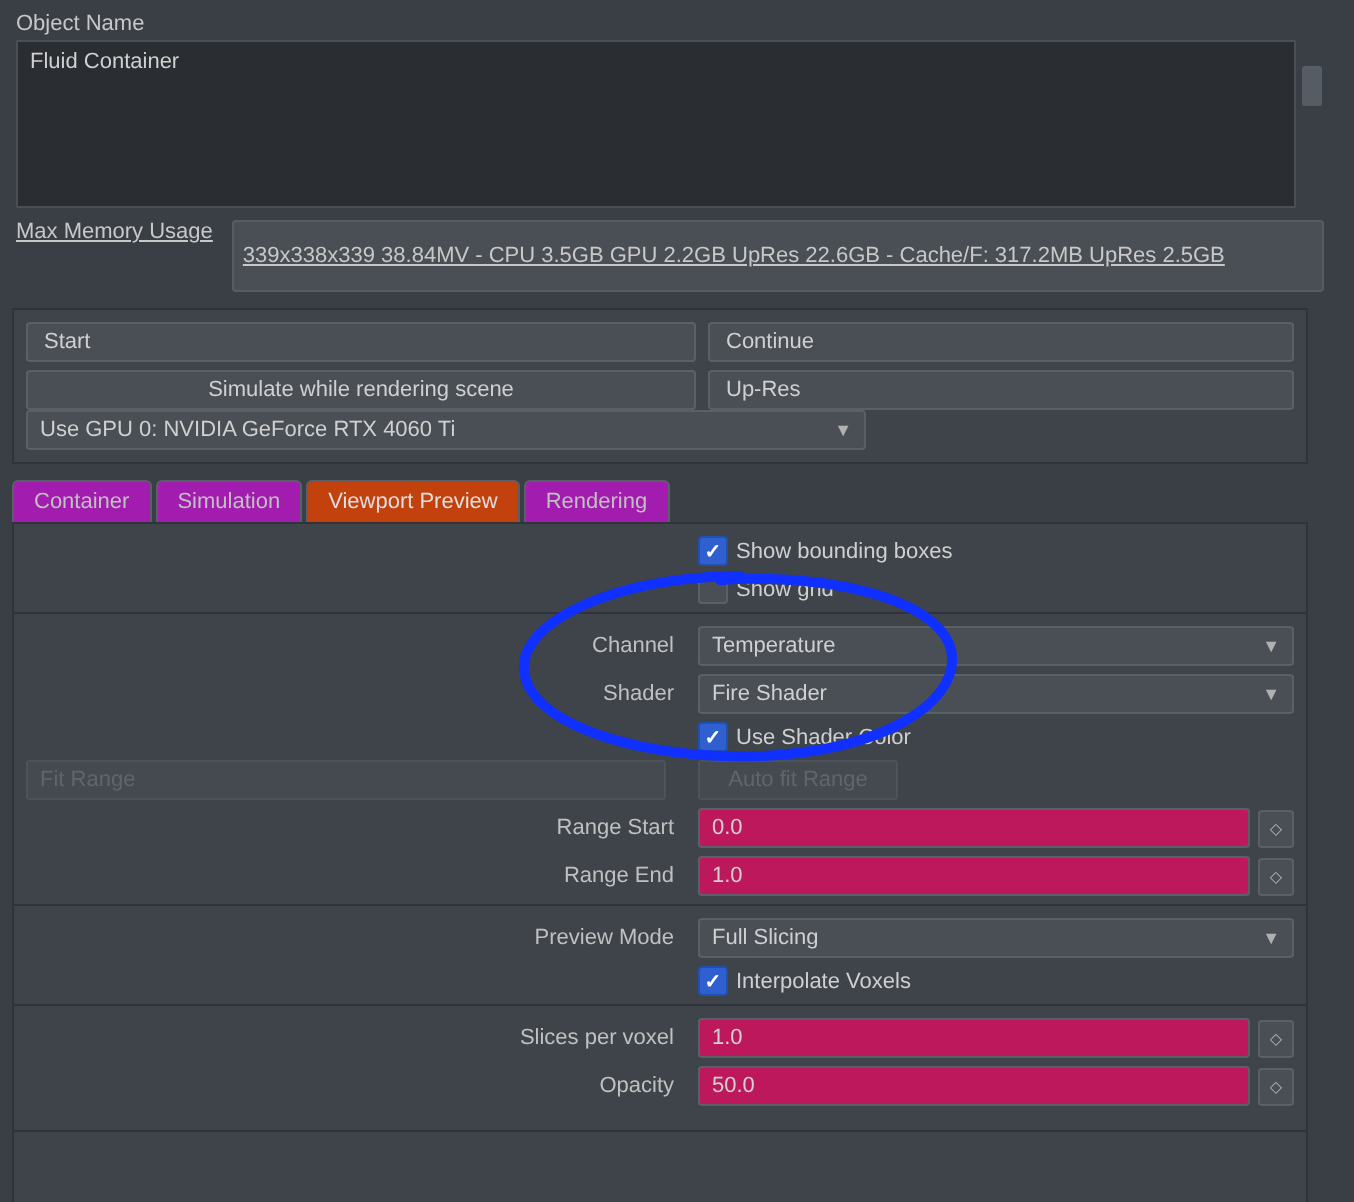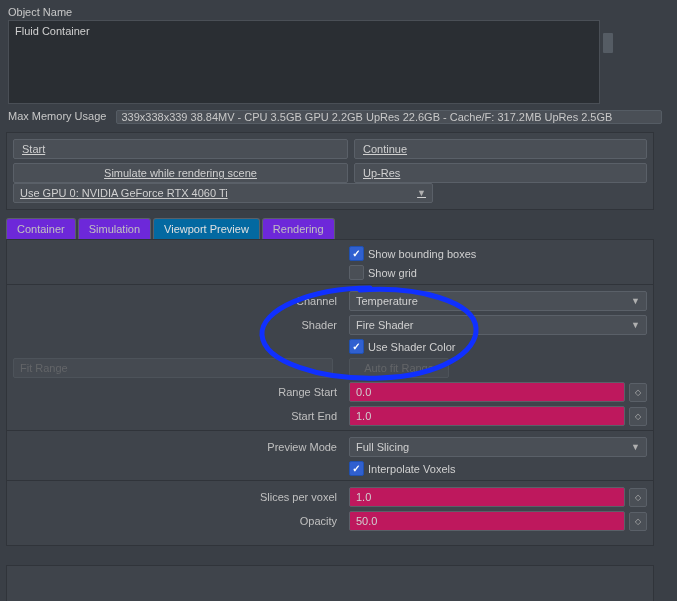--- a/index.html
+++ b/index.html
@@ -1,33 +1,33 @@
 <!DOCTYPE html>
 <html><head>
 <meta charset="utf-8">
 <style>
   * { box-sizing: border-box; margin: 0; padding: 0; font-family: Arial, sans-serif; }
   body { background: #3a3f46; color: #d0d0d0; font-size: 11px; width: 677px; height: 601px; overflow: hidden; position: relative; }
   .panel { padding: 6px 8px 0 8px; }
   .obj-name-lbl { color: #c8c8c8; font-size: 11px; margin-bottom: 2px; }
-  .obj-name-box { background: #2a2e33; border: 1px solid #4a4f56; height: 84px; width: 592px; padding: 4px 6px; color: #d0d0d0; position: relative; }
+  .obj-name-box { background: #2a2e33; border: 1px solid #4a4f56; height: 84px; width: 640px; padding: 4px 6px; color: #d0d0d0; position: relative; }
   .obj-name-box .scroll-hint { position: absolute; right: -14px; top: 12px; width: 10px; height: 20px; background: #555c64; border-radius: 1px; }
-  .mem-row { margin-top: 6px; font-size: 11px; color: #c8c8c8; display: flex; gap: 10px; width: 654px; }
+  .mem-row { margin-top: 6px; font-size: 11px; color: #c8c8c8; display: flex; gap: 10px; width: 654px; text-decoration: underline; }
   .mem-row .lbl { white-space: nowrap; }
-  .mem-row .val { background: #4a4f56; flex: 1; padding: 0 4px; border: 1px solid #555c64; border-radius: 2px; }
-  .section { background: #3f444b; border: 1px solid #30343a; margin: 8px 6px 0 6px; padding: 6px; width: 648px; text-decoration: underline; }
+  .mem-row .val { background: #4a4f56; flex: 1; padding: 11px 4px; border: 1px solid #555c64; border-radius: 2px; }
+  .section { background: #3f444b; border: 1px solid #30343a; margin: 8px 6px 0 6px; padding: 6px; width: 648px; }
   .btn-row { display: flex; gap: 6px; }
   .btn { background: #4a4f56; border: 1px solid #5a6068; color: #d0d0d0; padding: 3px 8px; font-size: 11px; border-radius: 2px; flex: 1; text-align: left; cursor: pointer; }
   .btn-row .btn:first-child { flex: 0 0 335px; }
   .gpu-row { margin-top: 0; }
   .select { background: #4a4f56; border: 1px solid #5a6068; color: #d0d0d0; padding: 3px 6px; font-size: 11px; border-radius: 2px; width: 100%; position: relative; display: flex; justify-content: space-between; align-items: center; cursor: pointer; }
   .select .chev { font-size: 9px; color: #b0b0b0; }
   .tabs { display: flex; gap: 0; margin: 8px 6px 0 6px; }
-  .tab { background: #6d28d9; border: 1px solid #5a6068; border-bottom: none; padding: 4px 10px; font-size: 11px; color: #c0c0c0; border-top-left-radius: 3px; border-top-right-radius: 3px; margin-right: 2px; cursor: pointer; }
-  .tab.active { background: #0369a1; color: #e0e0e0; }
+  .tab { background: #a21caf; border: 1px solid #5a6068; border-bottom: none; padding: 4px 10px; font-size: 11px; color: #c0c0c0; border-top-left-radius: 3px; border-top-right-radius: 3px; margin-right: 2px; cursor: pointer; }
+  .tab.active { background: #c2410c; color: #e0e0e0; }
   .tab-body { background: #3f444b; border: 1px solid #30343a; margin: 0 6px 0 6px; width: 648px; padding: 6px 6px 10px 6px; }
   .form-row { display: flex; align-items: center; margin-bottom: 4px; gap: 6px; }
   .form-row .flabel { width: 330px; text-align: right; padding-right: 6px; color: #c0c0c0; }
   .form-row .fcontrol { flex: 1; display: flex; gap: 4px; align-items: center; }
   .checkbox { width: 15px; height: 15px; background: #3060d0; border: 1px solid #2050b0; display: inline-flex; align-items: center; justify-content: center; color: #fff; font-size: 10px; font-weight: bold; border-radius: 2px; cursor: pointer; }
   .checkbox.unchecked { background: #4a4f56; border: 1px solid #5a6068; }
   .txtlabel { color: #d0d0d0; }
   .sep { height: 1px; background: #30343a; margin: 4px -6px 6px -6px; }
   .dropdown { background: #4a4f56; border: 1px solid #5a6068; color: #d0d0d0; padding: 3px 6px; font-size: 11px; border-radius: 2px; flex: 1; display: flex; justify-content: space-between; align-items: center; cursor: pointer; }
   .dropdown .chev { font-size: 9px; color: #b0b0b0; }
@@ -131,21 +131,21 @@
     </div>
   </div>
   <div class="form-row">
     <div class="flabel">Range Start</div>
     <div class="fcontrol">
       <div class="num-input">0.0</div>
       <div class="spin">◇</div>
     </div>
   </div>
   <div class="form-row">
-    <div class="flabel">Start End</div>
+    <div class="flabel">Range End</div>
     <div class="fcontrol">
       <div class="num-input">1.0</div>
       <div class="spin">◇</div>
     </div>
   </div>
 
   <div class="sep"></div>
 
   <div class="form-row">
     <div class="flabel">Preview Mode</div>

